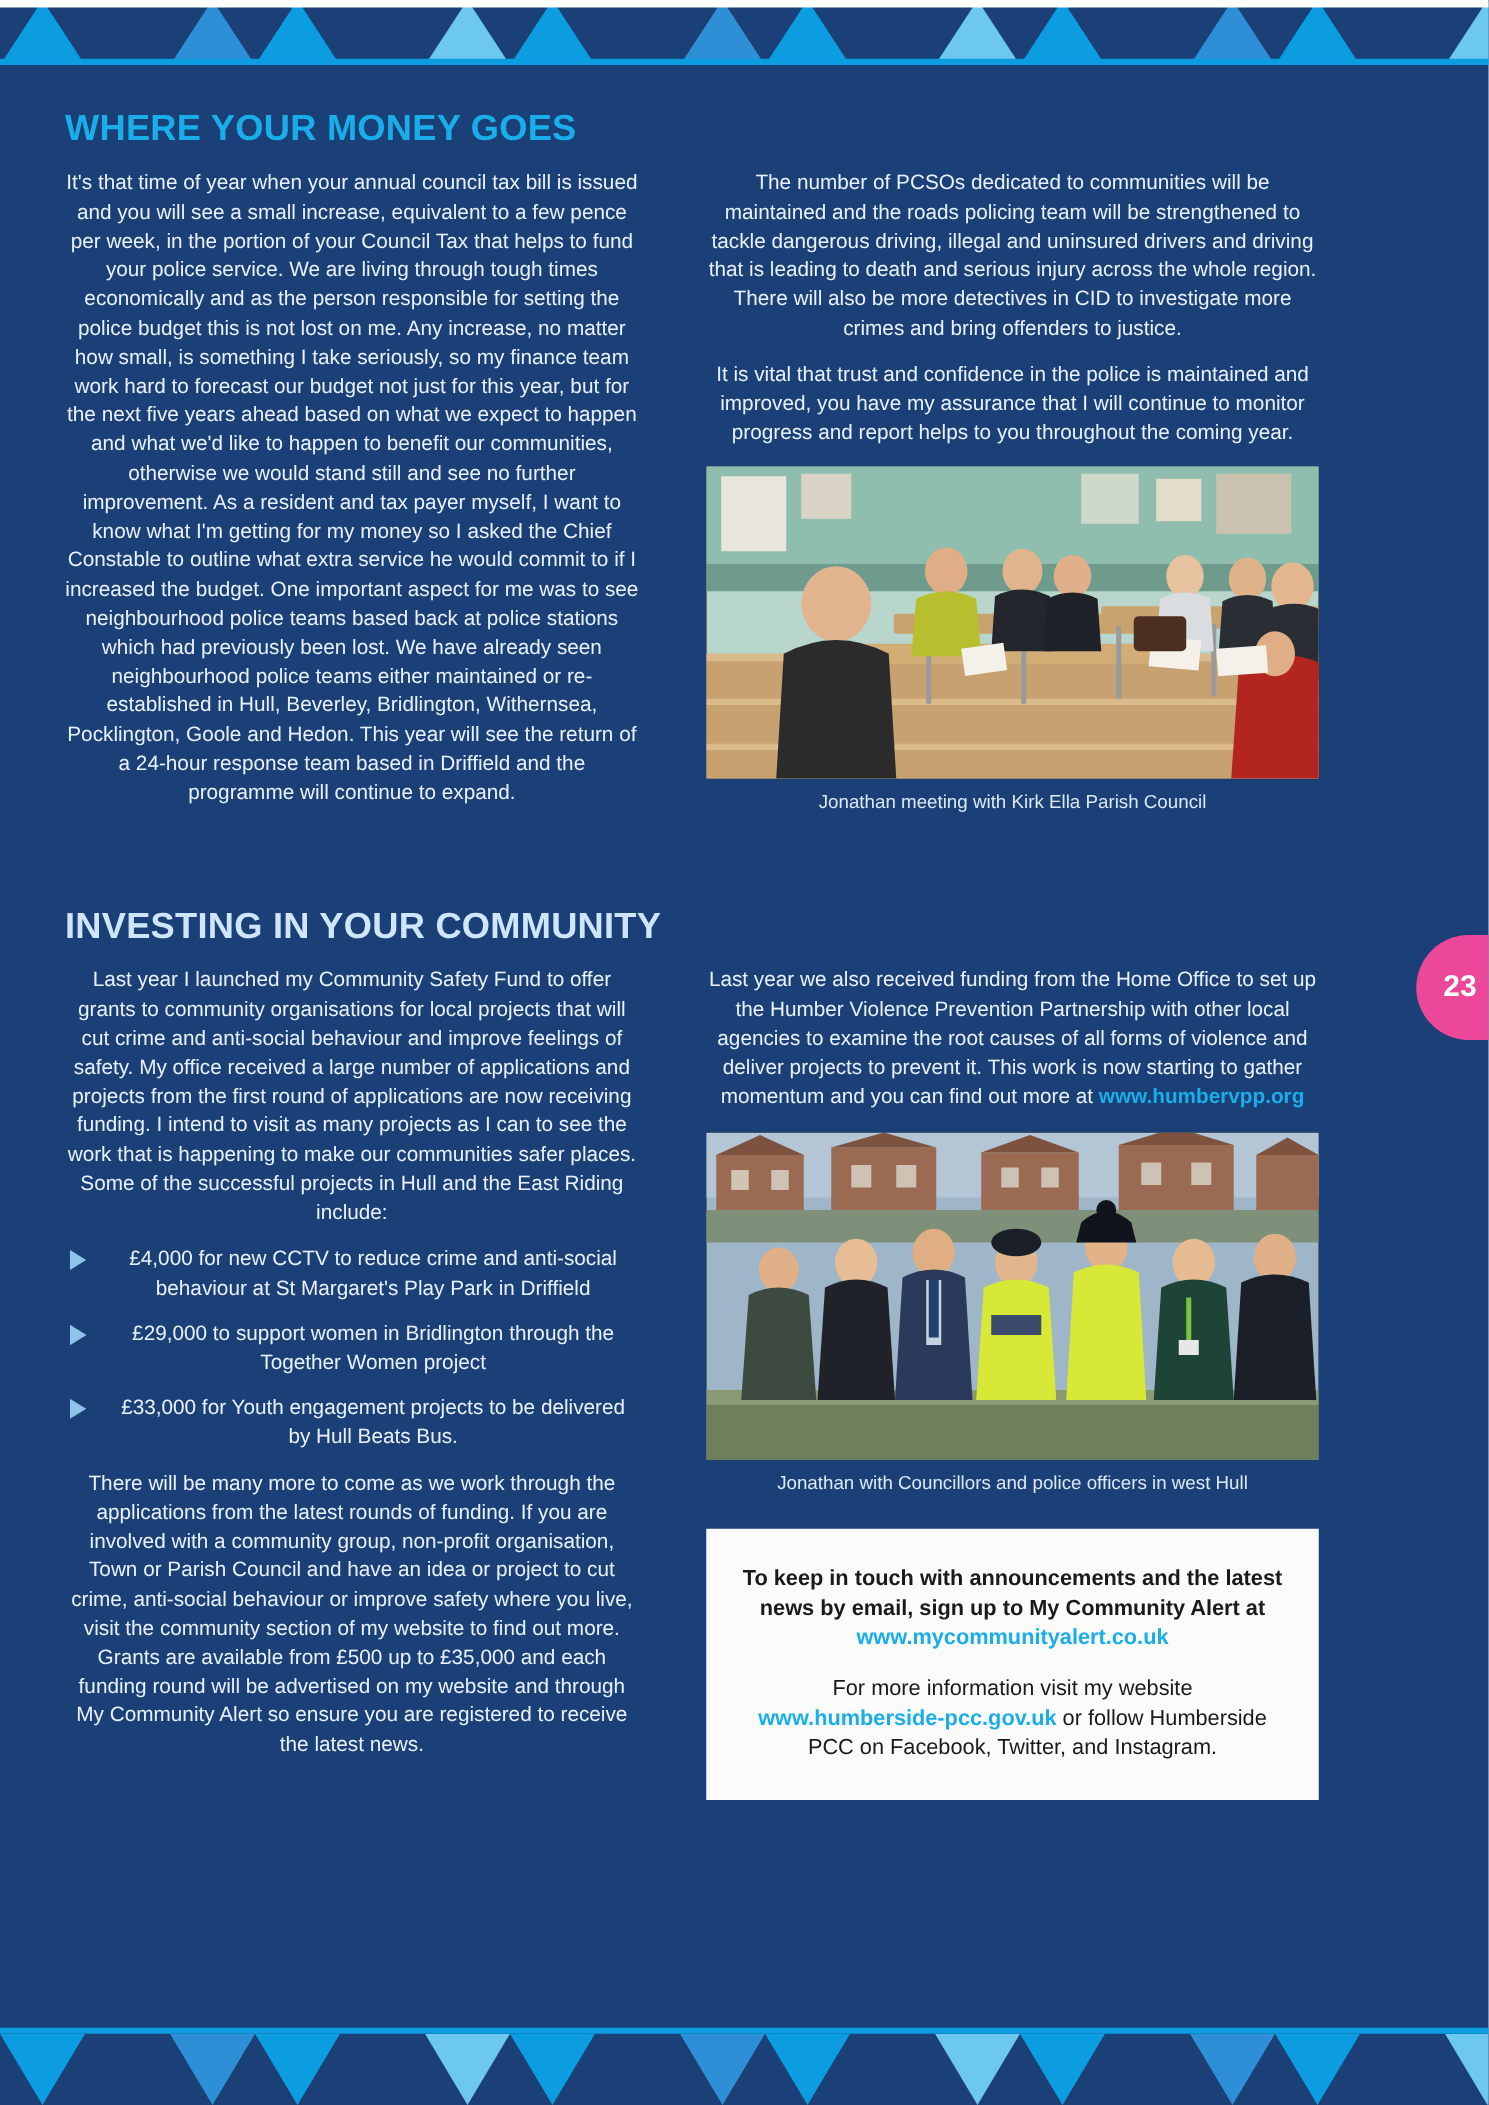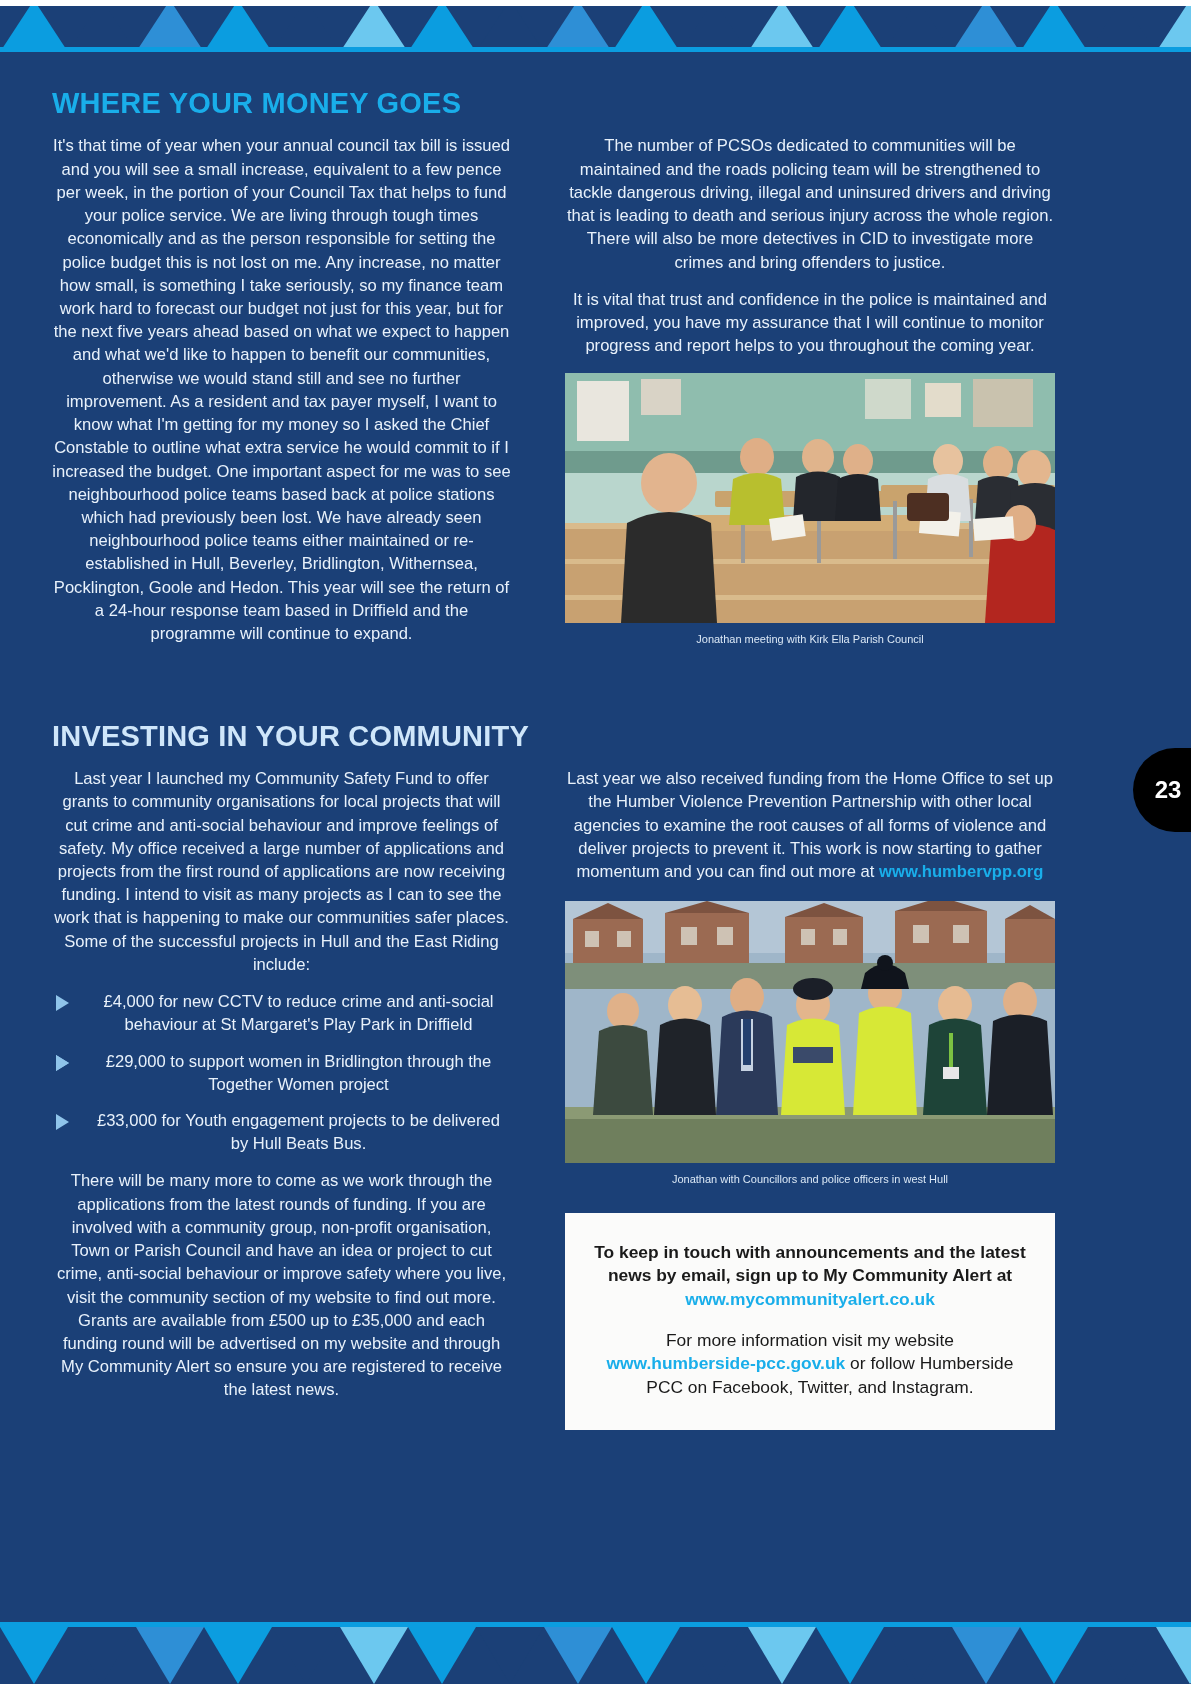--- a/index.html
+++ b/index.html
@@ -92,21 +92,21 @@
   .photo {
     width: 490px;
     position: relative;
     overflow: hidden;
     background: #2a2a2a;
   }
   .photo-1 { height: 250px; margin-top: 16px; }
   .photo-2 { height: 262px; margin-top: 18px; }
   .caption {
     color: #dbe8f6;
-    font-size: 11px;
+    font-size: 15px;
     line-height: 1.3;
     margin-top: 9px;
   }
 
   
   .infobox {
     background: #fbfbfa;
     width: 490px;
     margin-top: 26px;
     padding: 28px 26px 30px 26px;
@@ -116,21 +116,21 @@
     font-size: 17.4px;
     line-height: 1.36;
   }
   .infobox p.bold { font-weight: bold; margin-bottom: 17px; }
 
   
   .page-badge {
     position: absolute;
     right: 0; top: 748px;
     width: 58px; height: 84px;
-    background: #000000;
+    background: #ec4899;
     border-radius: 42px 0 0 42px;
     color: #ffffff;
     font-size: 24px;
     font-weight: bold;
     display: flex;
     align-items: center;
     justify-content: center;
     padding-left: 12px;
   }
 

